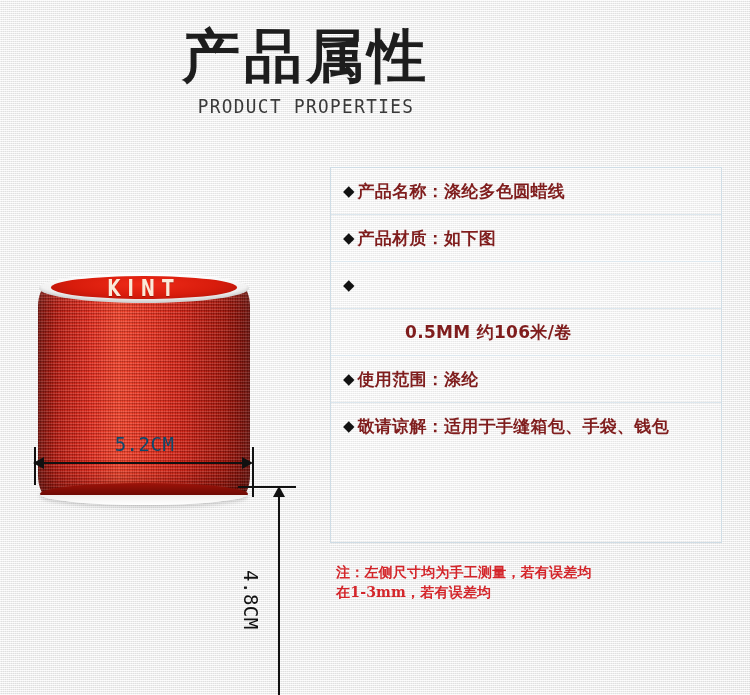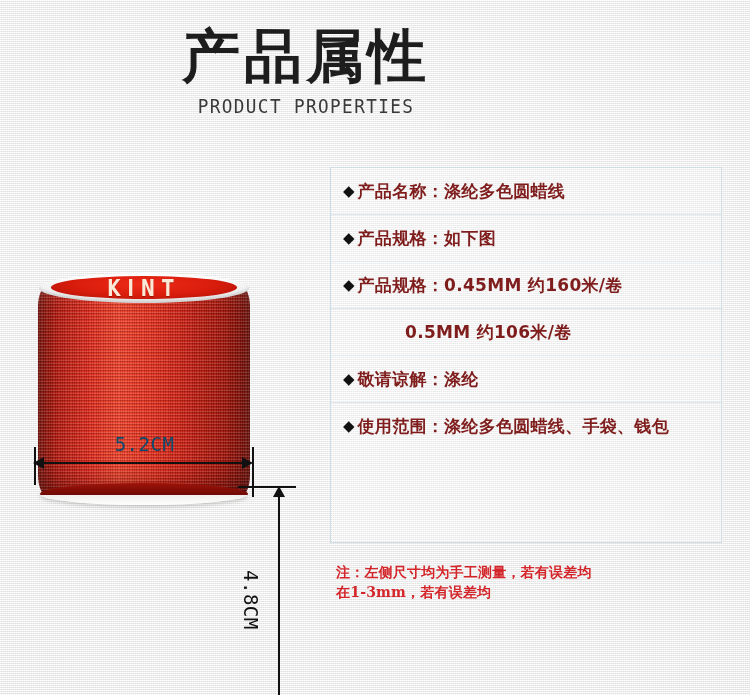--- a/index.html
+++ b/index.html
@@ -284,35 +284,34 @@
   <div class="dim-v-label">4.8CM</div>
 </div>
 
 <div class="spec-panel" id="spec-panel">
     <div class="spec-row">
       <span class="bullet">◆</span>
       <span class="spec-text">产品名称：涤纶多色圆蜡线</span>
     </div>
     <div class="spec-row">
       <span class="bullet">◆</span>
-      <span class="spec-text">产品规格：如下图</span>
-    </div>
-    <div class="spec-row">
-      <span class="bullet">◆</span>
-      <span class="spec-text">产品规格：0.45MM  约160米/卷</span>
+      <span class="spec-text">产品材质：如下图</span>
+    </div>
+    <div class="spec-row">
+      <span class="bullet">◆</span>
     </div>
     <div class="spec-row indent">
       <span class="spec-text sub">0.5MM  约106米/卷</span>
     </div>
     <div class="spec-row">
       <span class="bullet">◆</span>
-      <span class="spec-text">敬请谅解：涤纶</span>
-    </div>
-    <div class="spec-row">
-      <span class="bullet">◆</span>
-      <span class="spec-text">使用范围：涤纶多色圆蜡线、手袋、钱包</span>
+      <span class="spec-text">使用范围：涤纶</span>
+    </div>
+    <div class="spec-row">
+      <span class="bullet">◆</span>
+      <span class="spec-text">敬请谅解：适用于手缝箱包、手袋、钱包</span>
     </div>
   </div>
 
 <div class="note">
   <span class="note-line">注：左侧尺寸均为手工测量，若有误差均</span>
   <span class="note-line">在1-3mm，若有误差均</span>
 </div>
 
 </body></html>

